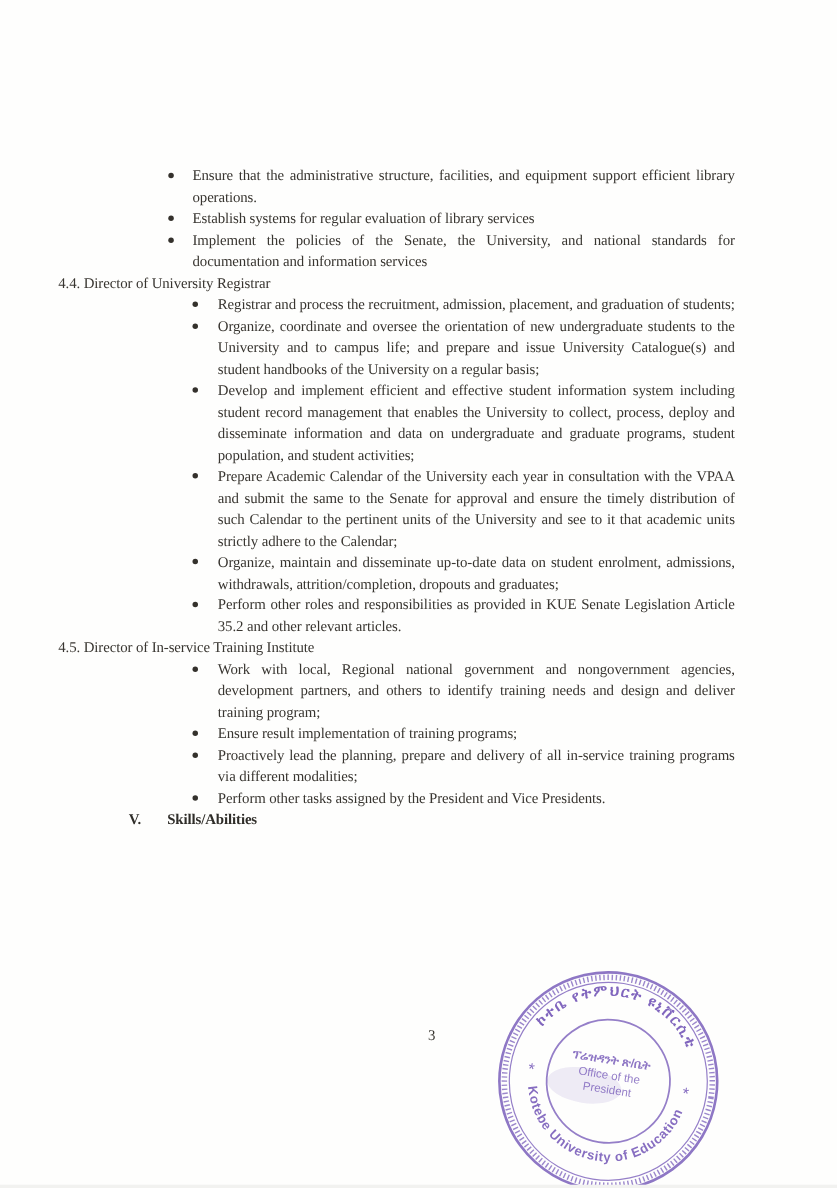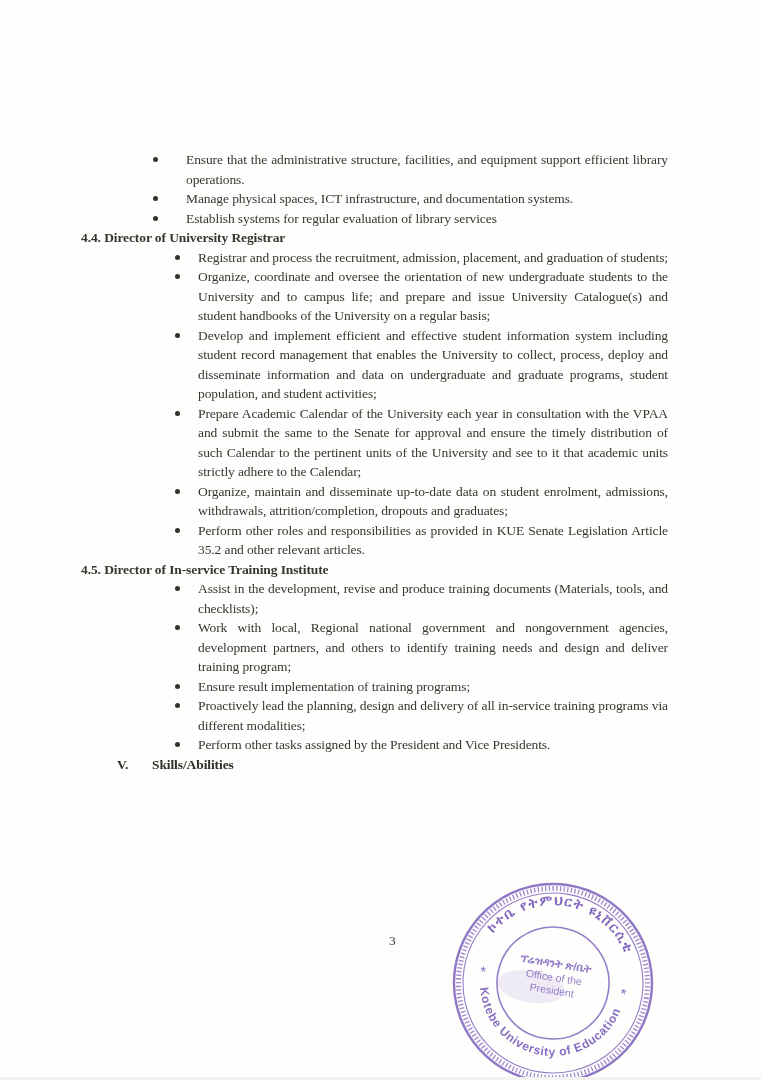--- a/index.html
+++ b/index.html
@@ -11,24 +11,24 @@
   .page{position:absolute;inset:0;background:#fefefd;}
   .content{
     position:absolute;left:0;top:150px;width:761px;
     font-size:13.5px;line-height:19.5px;color:#383530;
     letter-spacing:-0.1px;
   }
   .bullet-item{display:flex;align-items:flex-start;}
   .g1 .bullet-item{margin-left:153px;width:515px;}
   .g2 .bullet-item{margin-left:175px;width:493px;}
   .dot{flex:0 0 5px;height:5px;border-radius:50%;background:#34312c;margin-top:7px;}
-  .g1 .btext{margin-left:28px;}
+  .g1 .btext{margin-left:17px;}
   .g2 .btext{margin-left:18px;}
   .btext{flex:1;text-align:justify;}
-  .sec-heading{margin-left:81px;font-weight:bold;}
+  .sec-heading{margin-left:53px;}
   .v-heading{display:flex;font-weight:bold;color:#2f2d29;}
   .v-heading .numeral{margin-left:117px;width:35px;}
   .page-number{
     position:absolute;left:389px;top:933px;
     font-size:13.5px;color:#383530;
   }
   .stamp{position:absolute;left:440px;top:872px;width:226px;height:212px;
     filter:blur(0.35px);opacity:0.92;}
   .ink-stroke{fill:none;stroke:var(--ink,#6f51b5);}
   .ring-outer{stroke-width:2.4;opacity:0.85;}
@@ -53,25 +53,25 @@
 
   <div class="content">
 
     <div class="g1">
       <div class="bullet-item">
         <span class="dot"></span>
         <span class="btext">Ensure that the administrative structure, facilities, and equipment support efficient library operations.</span>
       </div>
       <div class="bullet-item">
         <span class="dot"></span>
-        <span class="btext">Manage physical spaces, ICT infrastructure, and documentation systems.</span>
+        <span class="btext">Establish systems for regular evaluation of library services</span>
       </div>
       <div class="bullet-item">
         <span class="dot"></span>
-        <span class="btext">Establish systems for regular evaluation of library services</span>
+        <span class="btext">Implement the policies of the Senate, the University, and national standards for documentation and information services</span>
       </div>
     </div>
 
     <div class="sec-heading">4.4. Director of University Registrar</div>
     <div class="g2">
       <div class="bullet-item">
         <span class="dot"></span>
         <span class="btext">Registrar and process the recruitment, admission, placement, and graduation of students;</span>
       </div>
       <div class="bullet-item">
@@ -93,33 +93,29 @@
       <div class="bullet-item">
         <span class="dot"></span>
         <span class="btext">Perform other roles and responsibilities as provided in KUE Senate Legislation Article 35.2 and other relevant articles.</span>
       </div>
     </div>
 
     <div class="sec-heading">4.5. Director of In-service Training Institute</div>
     <div class="g2">
       <div class="bullet-item">
         <span class="dot"></span>
-        <span class="btext">Assist in the development, revise and produce training documents (Materials, tools, and checklists);</span>
-      </div>
-      <div class="bullet-item">
-        <span class="dot"></span>
         <span class="btext">Work with local, Regional national government and nongovernment agencies, development partners, and others to identify training needs and design and deliver training program;</span>
       </div>
       <div class="bullet-item">
         <span class="dot"></span>
         <span class="btext">Ensure result implementation of training programs;</span>
       </div>
       <div class="bullet-item">
         <span class="dot"></span>
-        <span class="btext">Proactively lead the planning, design and delivery of all in-service training programs via different modalities;</span>
+        <span class="btext">Proactively lead the planning, prepare and delivery of all in-service training programs via different modalities;</span>
       </div>
       <div class="bullet-item">
         <span class="dot"></span>
         <span class="btext">Perform other tasks assigned by the President and Vice Presidents.</span>
       </div>
     </div>
 
     <div class="v-heading">
       <span class="numeral">V.</span>
       <span class="title">Skills/Abilities</span>

